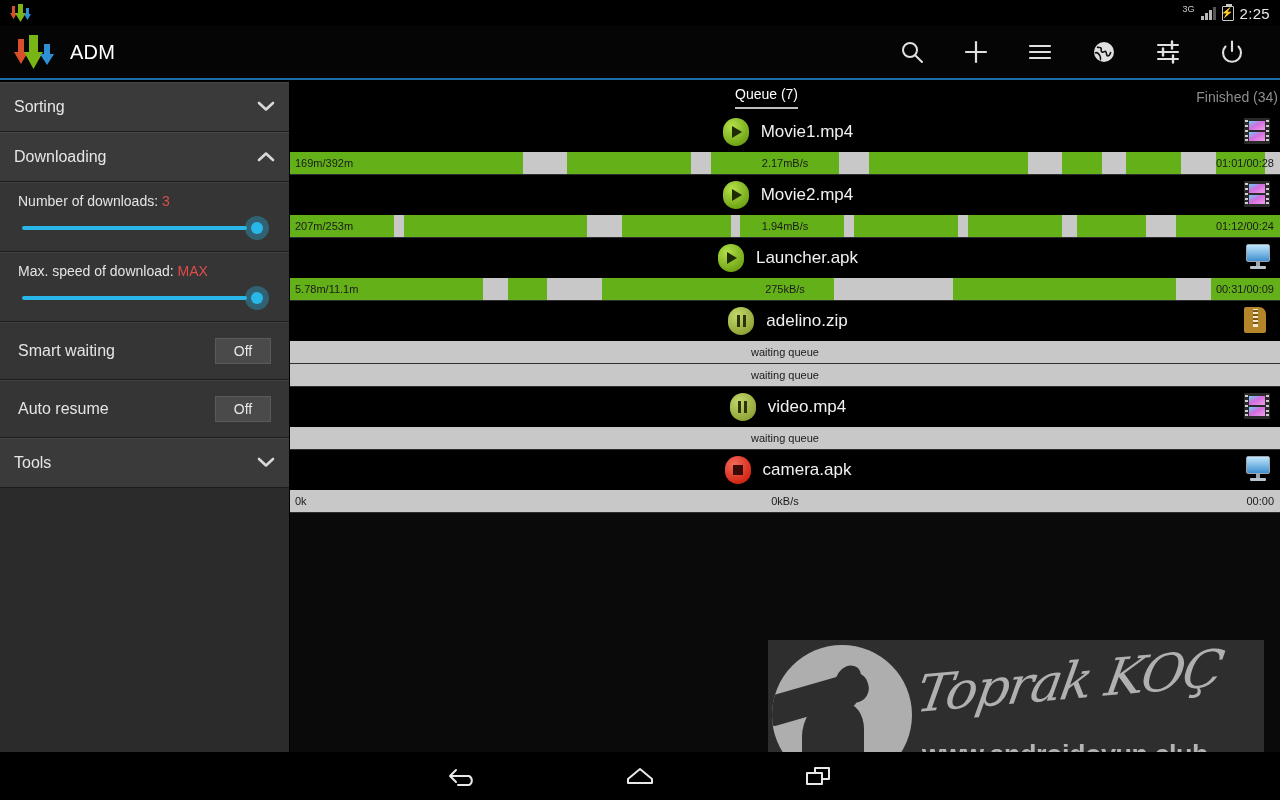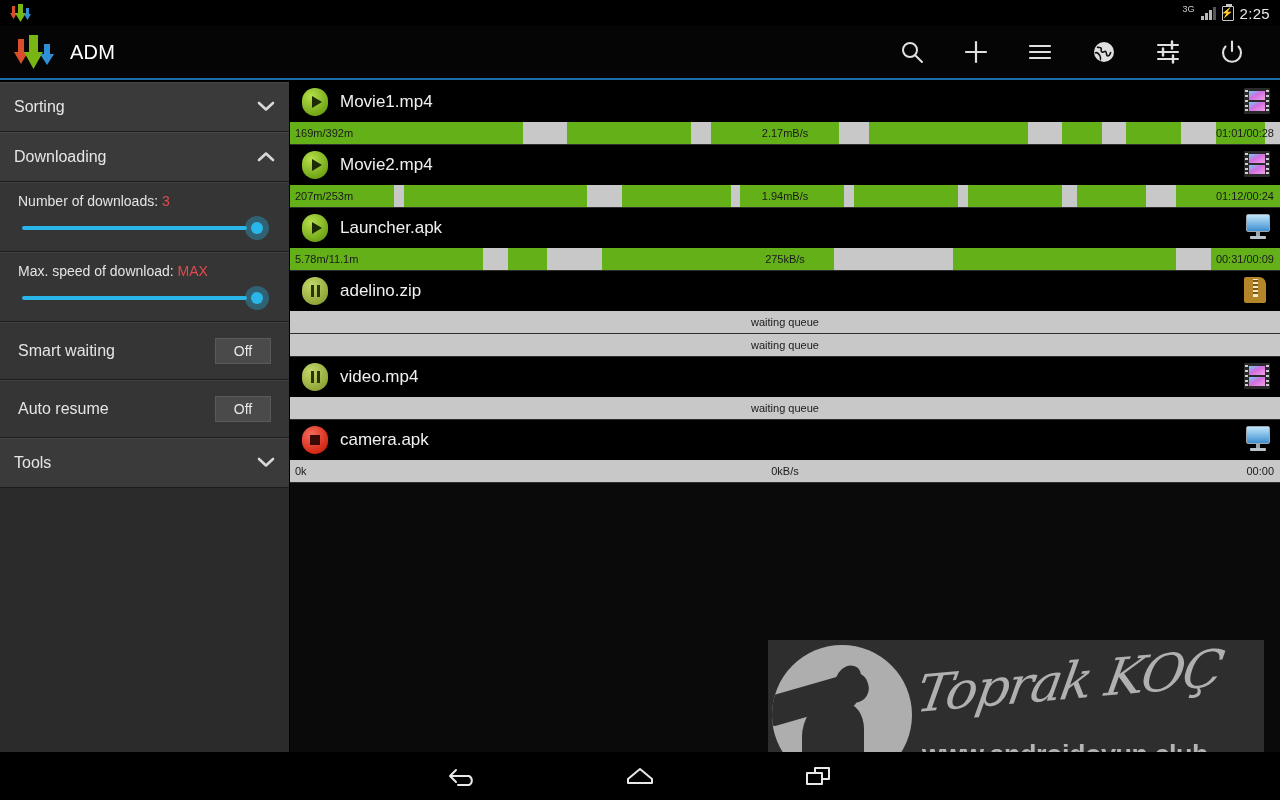--- a/index.html
+++ b/index.html
@@ -53,21 +53,21 @@
              display:flex; align-items:center; justify-content:center; font-size:14px; color:#e8e8e8; cursor:pointer; }
 
   
   .content { position:absolute; left:290px; top:82px; width:990px; height:670px; background:#0a0a0a; }
   .tabs { height:30px; background:#000; position:relative; display:flex; align-items:center; }
   .tab { position:absolute; font-size:14px; cursor:pointer; }
   .tab.active { left:445px; color:#fff; border-bottom:2px solid #bfbfbf; padding-bottom:5px; }
   .tab.inactive { right:2px; color:#8e8e8e; }
 
   .item { border-bottom:1px solid #2e2e2e; }
-  .item-head { height:40px; display:flex; align-items:center; padding:0 6px; position:relative; background:#000; }
+  .item-head { height:40px; display:flex; align-items:center; padding:0 6px; position:relative; background:#000;justify-content:center; }
   .pbtn { width:26px; height:28px; border-radius:50%/45%; display:flex; align-items:center; justify-content:center;
           flex:none; margin-left:6px; }
   .pbtn.play { background:radial-gradient(circle at 35% 30%, #b5e04a, #74a818 70%, #5d8c11); }
   .pbtn.pause { background:radial-gradient(circle at 35% 30%, #c3d86a, #93a83a 70%, #76892b); }
   .pbtn.stop { background:radial-gradient(circle at 35% 30%, #f26a5a, #d62a18 70%, #a81c0e); }
   .tri { width:0;height:0;border-left:10px solid #1d2b05;border-top:6px solid transparent;border-bottom:6px solid transparent;margin-left:3px; }
   .pausebars { display:flex; gap:3px; }
   .pausebars i { width:3px; height:12px; background:#2b3307; display:block; }
   .stopsq { width:10px; height:10px; background:#3a0b06; }
   .fname { font-size:17px; color:#f0f0f0; margin-left:12px; }
@@ -269,20 +269,24 @@
     <span class="sec-label">Tools</span>
     <span class="chev">
       <svg width="18" height="11" viewBox="0 0 18 11" fill="none" stroke="#d8d8d8" stroke-width="2.6" stroke-linecap="round" stroke-linejoin="round">
           <polyline points="2,2 9,8.5 16,2"></polyline>
         </svg>
     </span>
   </div>
 </div>
 
 <div class="content">
+  <div class="tabs">
+    <span class="tab active">Queue (7)</span>
+    <span class="tab inactive">Finished (34)</span>
+  </div>
   <div id="list">
       <div class="item">
         <div class="item-head">
           <div class="pbtn play">
             <span class="tri"></span>
           </div>
           <span class="fname">Movie1.mp4</span>
           <span class="ftype">
             <div class="film">
               <span class="fr a"></span>

